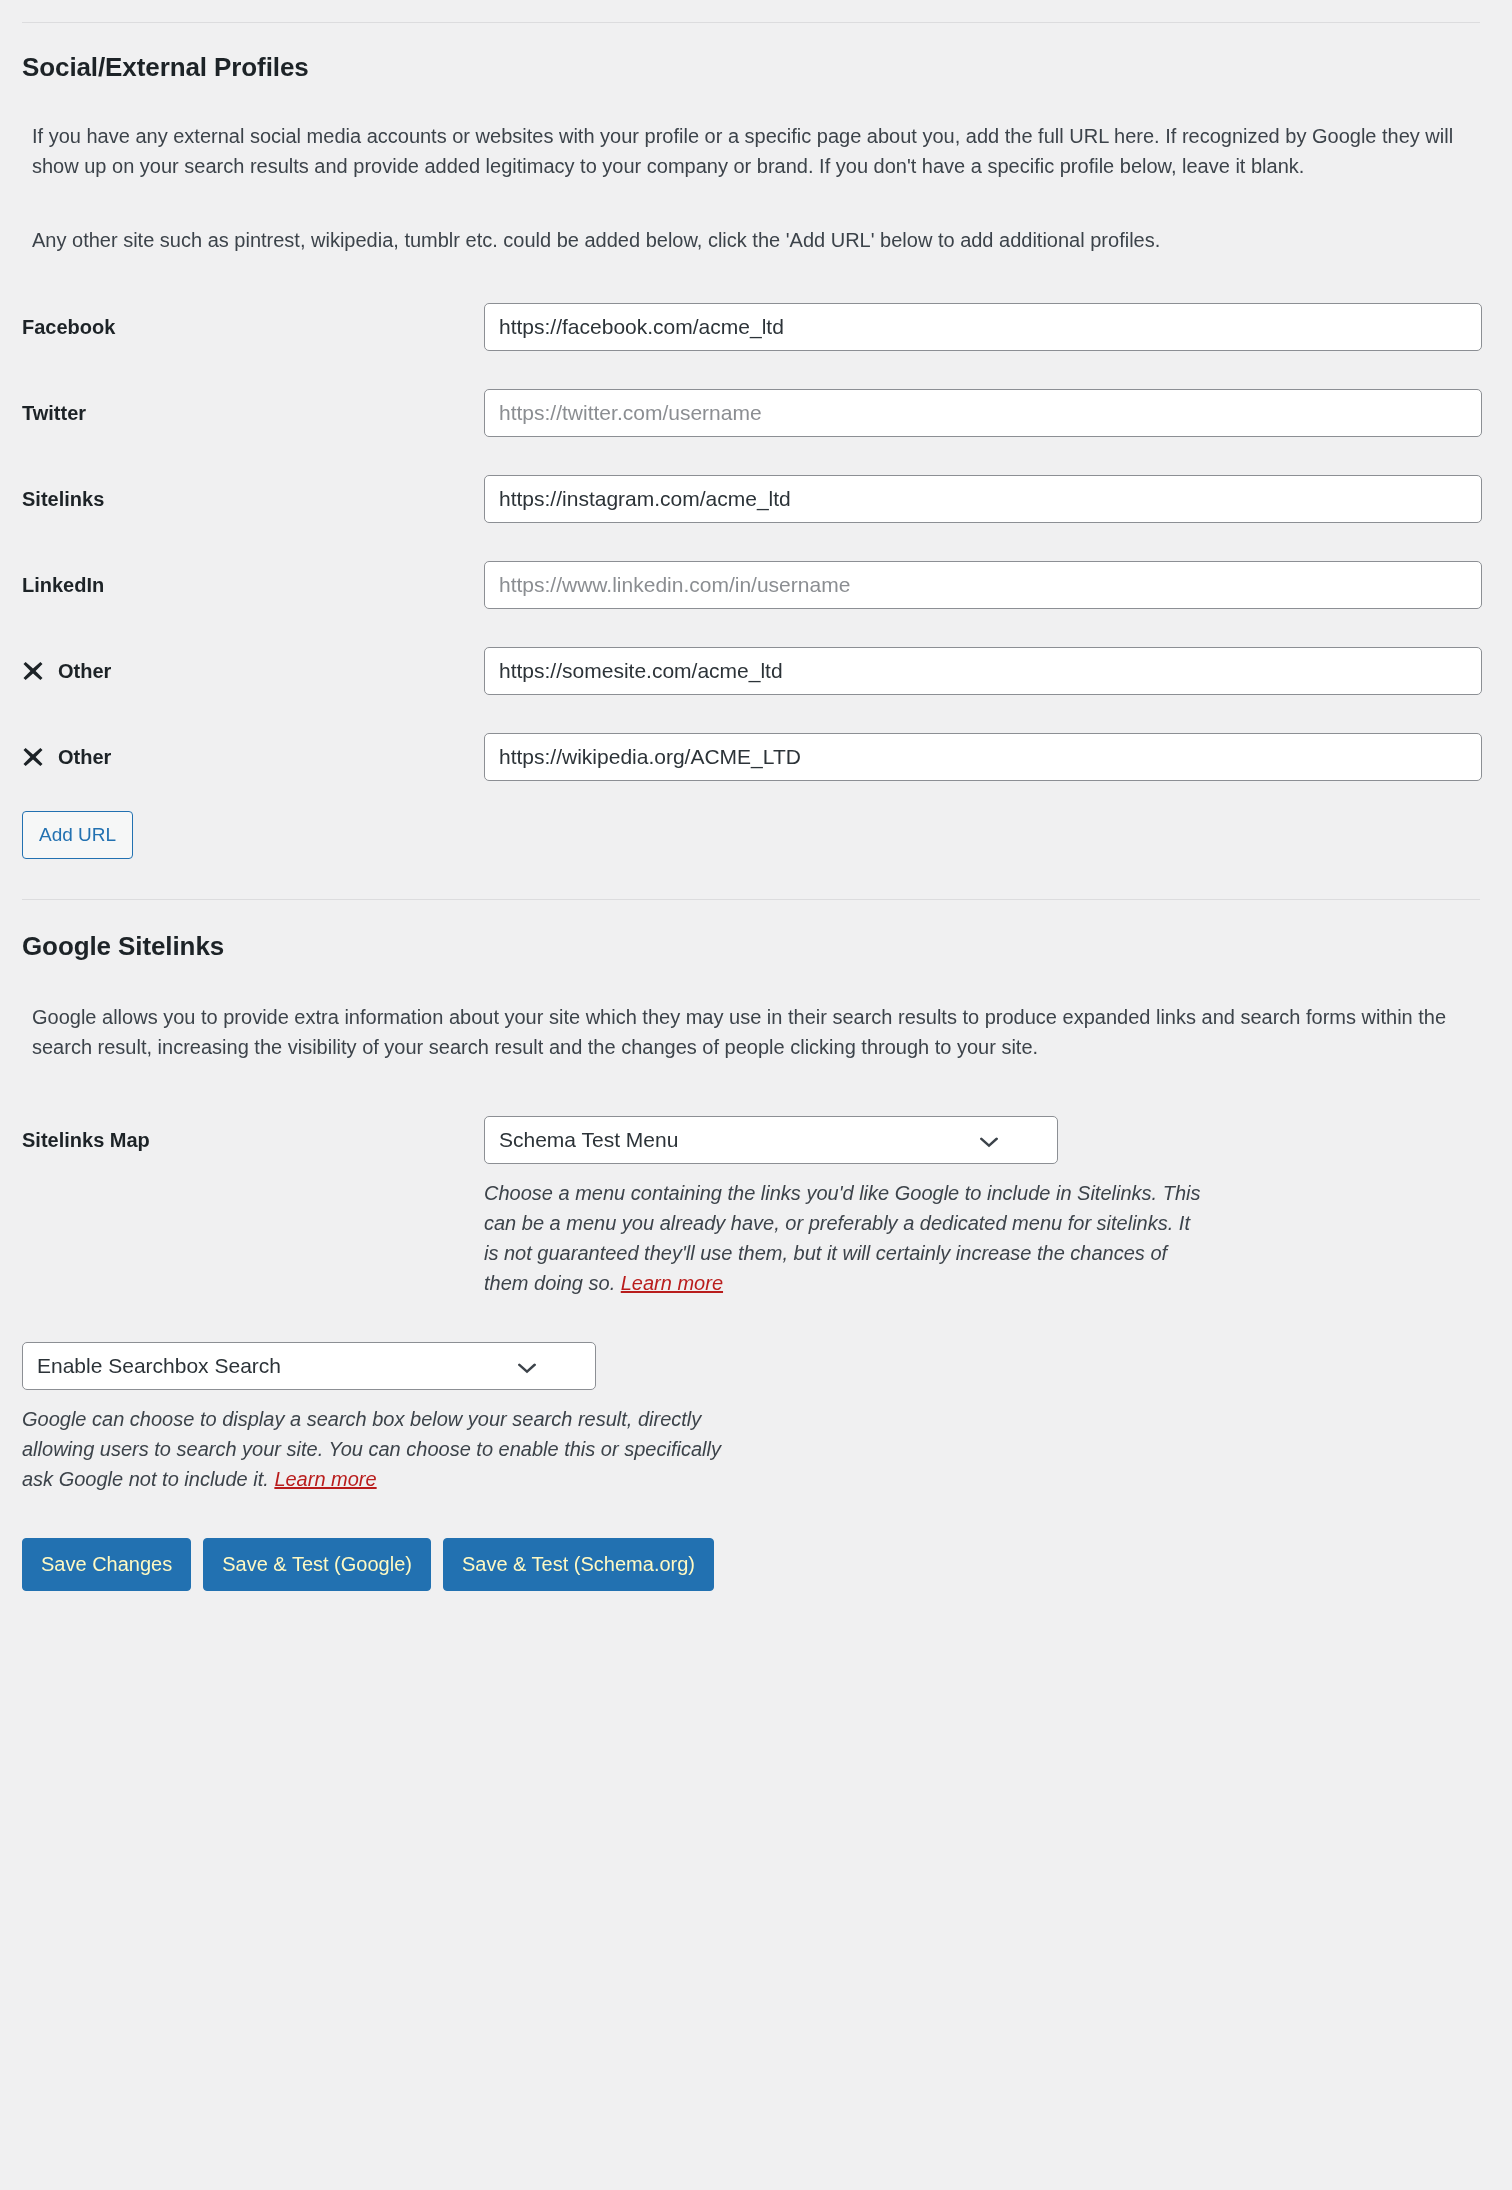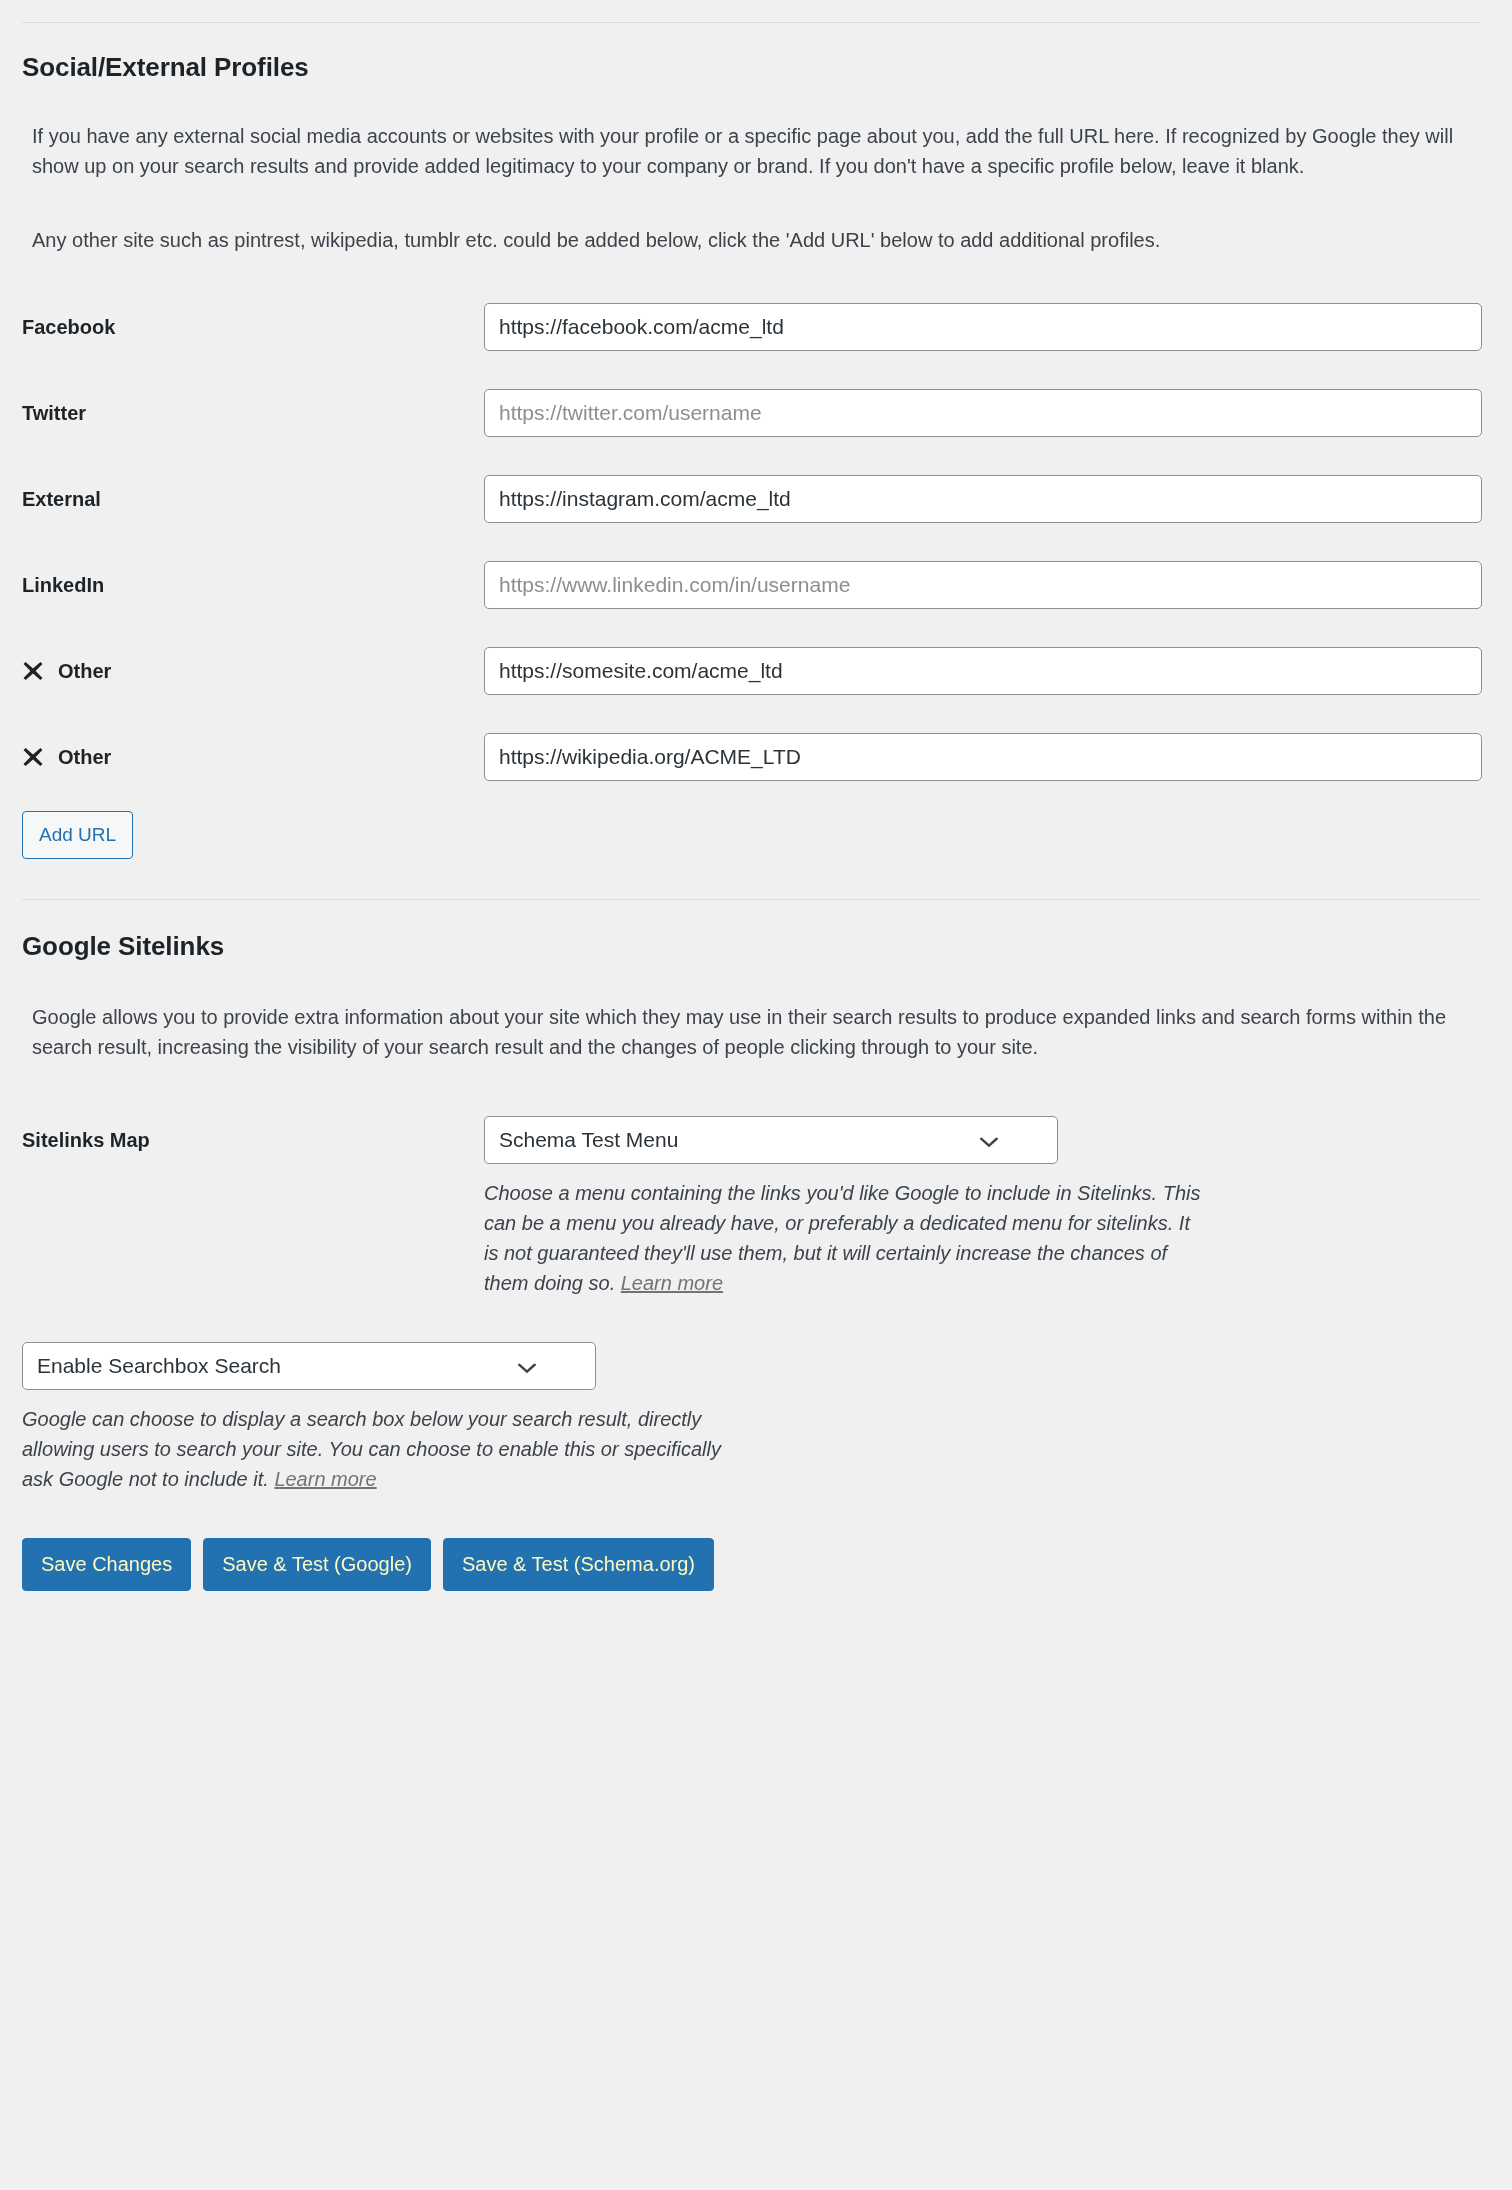--- a/index.html
+++ b/index.html
@@ -143,21 +143,21 @@
   .field-help {
     font-size: 20px;
     line-height: 30px;
     font-style: italic;
     color: #3c434a;
     max-width: 720px;
     margin: 0;
     padding: 0;
   }
   .learn-more {
-    color: #737373;
+    color: #b91c1c;
     text-decoration: underline;
     font-style: italic;
     cursor: pointer;
   }
 
   .btn-primary {
     display: inline-block;
     font-family: "Liberation Sans", sans-serif;
     font-size: 20px;
     line-height: 1;
@@ -211,21 +211,21 @@
       <div class="row-field">
         <input class="text-input" type="text" placeholder="https://twitter.com/username" style="">
       </div>
     </div>
 
     <div style="height:38px;"></div>
 
     
     <div class="form-row">
       <div class="row-label">
-        <span>External</span>
+        <span>Sitelinks</span>
       </div>
       <div class="row-field">
         <input class="text-input" type="text" value="https://instagram.com/acme_ltd" style="">
       </div>
     </div>
 
     <div style="height:38px;"></div>
 
     
     <div class="form-row">

